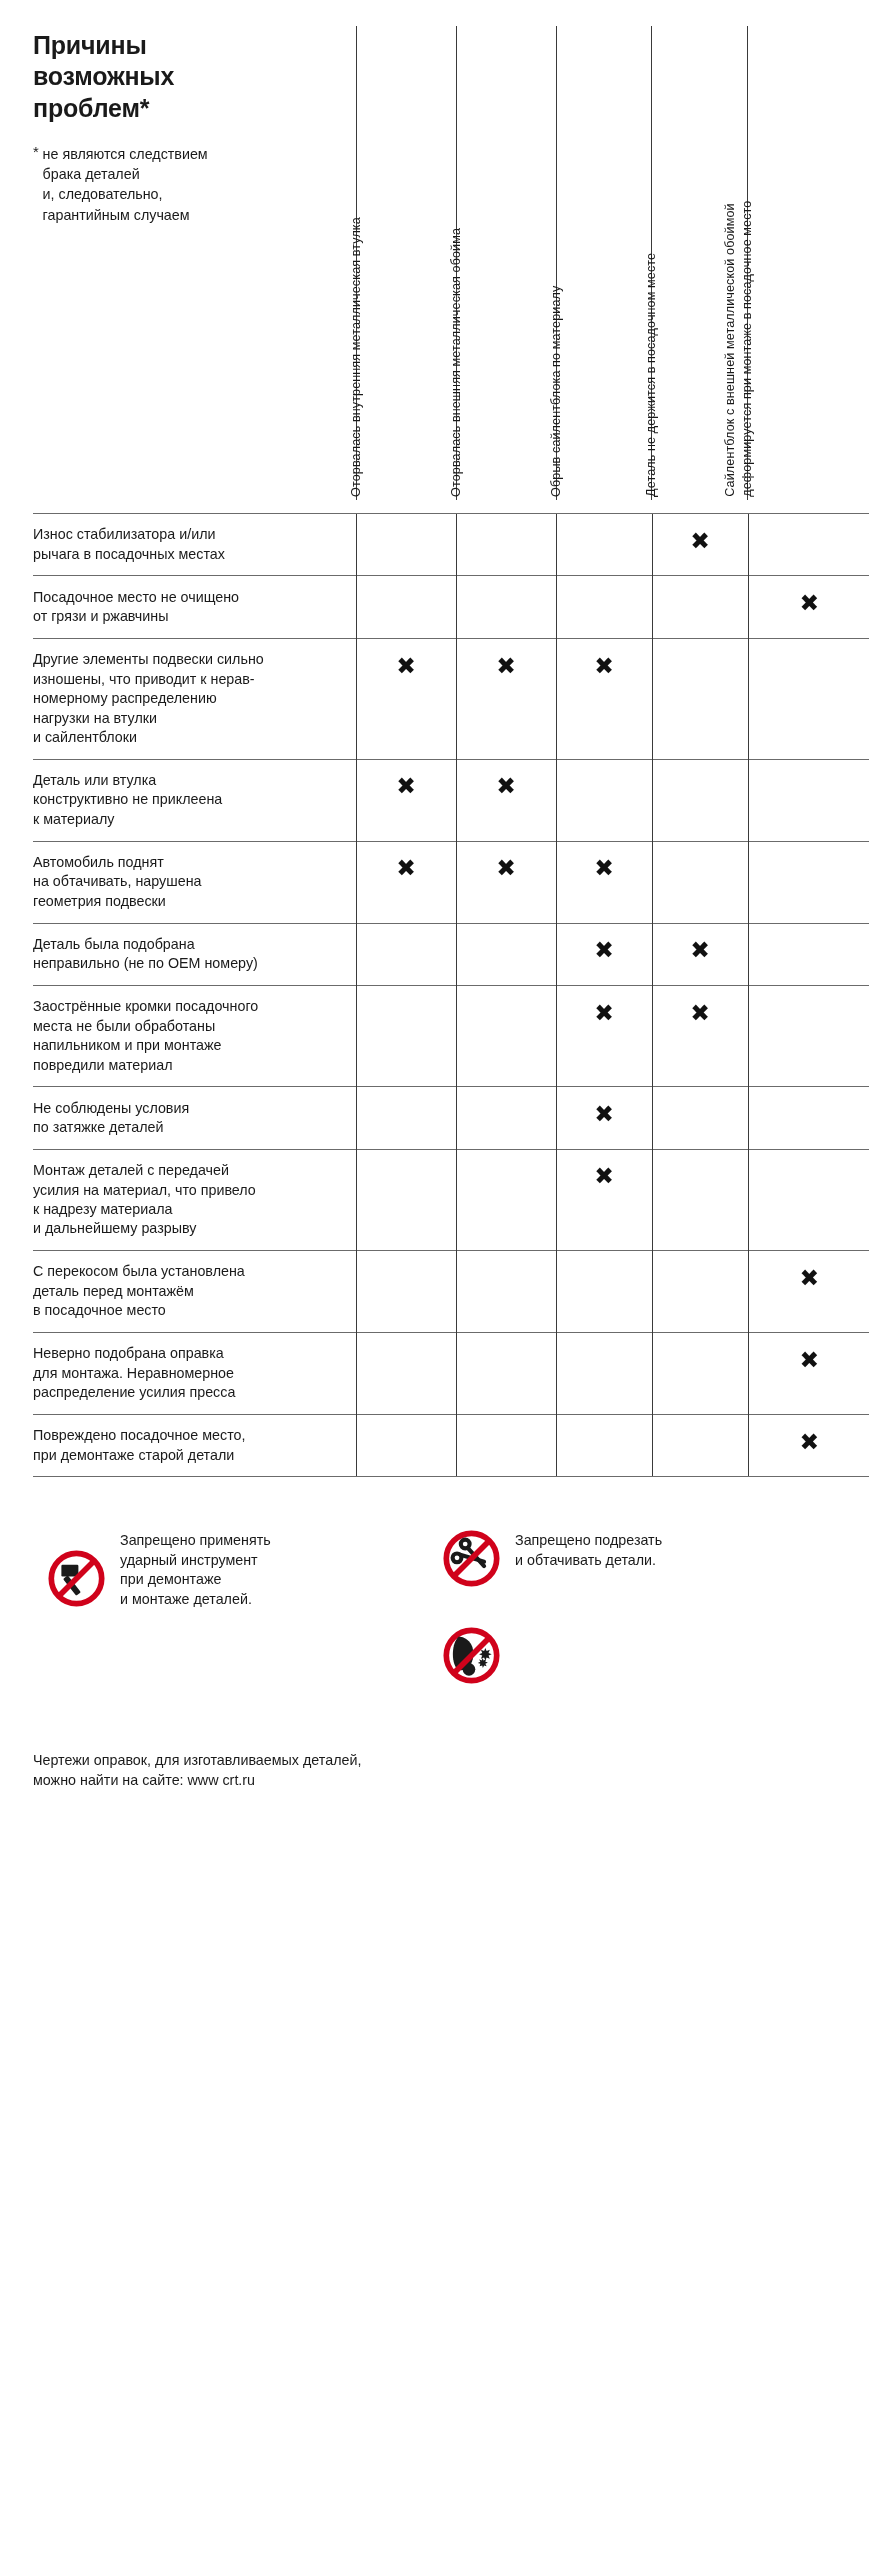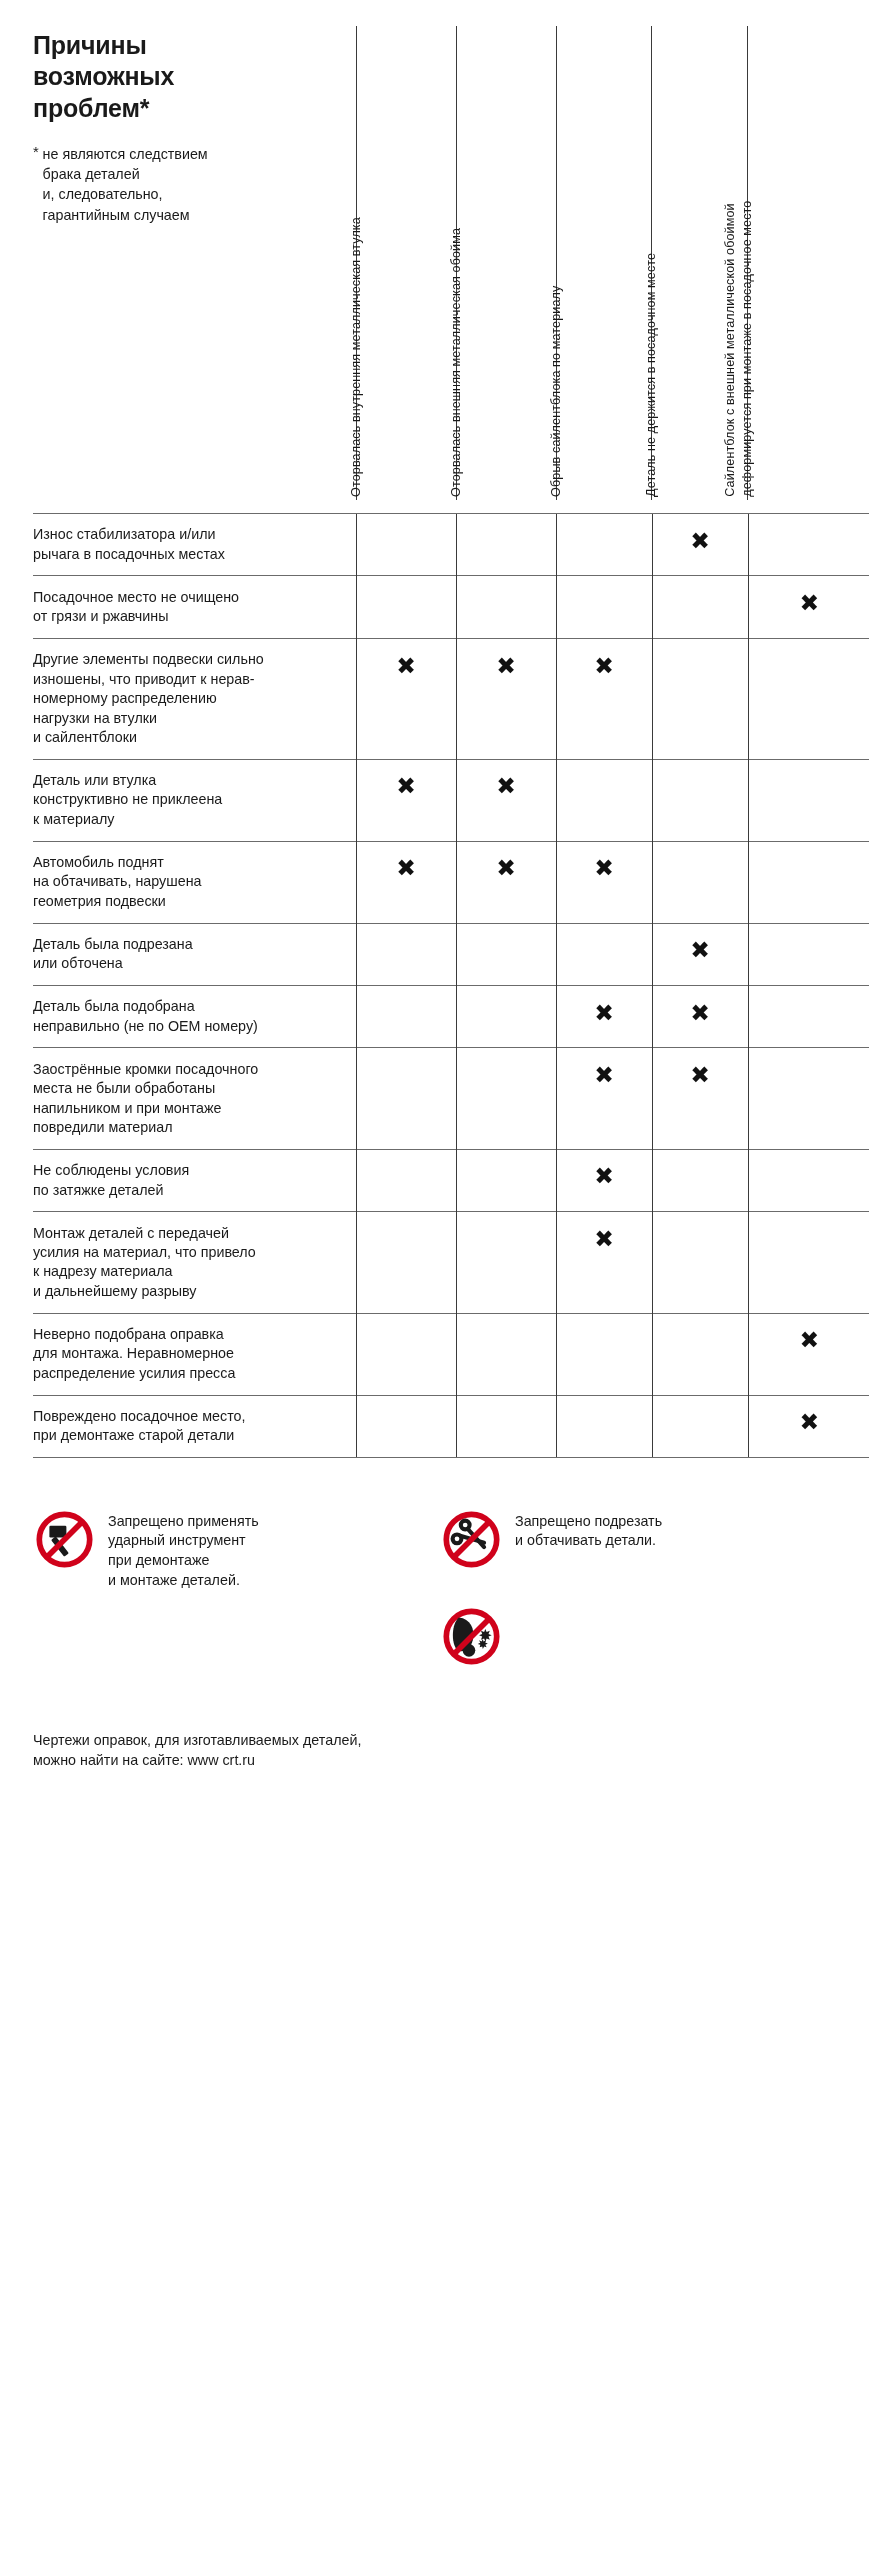--- a/index.html
+++ b/index.html
@@ -150,21 +150,21 @@
   }
   .note-grid {
     position: relative;
     height: 217px;
   }
   .note {
     position: absolute;
     display: flex;
     align-items: flex-start;
   }
-  .note-a { left: 0px;   top: 0px; }
+  .note-a { left: 12px;   top: 0px; align-items: flex-end; }
   .note-b { left: 407px; top: 0px; }
   .note-c { left: 407px; top: 97px; }
 
   .signicon {
     flex: 0 0 auto;
     width: 63px; height: 63px;
     position: relative;
     margin-right: 12px;
   }
   .note-text {
@@ -321,39 +321,20 @@
             <span class="xmark">✖</span>
           </td>
           <td class="cell c4">
             <span class="xmark empty"></span>
           </td>
           <td class="cell c5">
             <span class="xmark empty"></span>
           </td>
         </tr>
         <tr>
-          <td class="rowlabel">Деталь была подрезана
-или обточена</td>
-          <td class="cell c1">
-            <span class="xmark empty"></span>
-          </td>
-          <td class="cell c2">
-            <span class="xmark empty"></span>
-          </td>
-          <td class="cell c3">
-            <span class="xmark empty"></span>
-          </td>
-          <td class="cell c4">
-            <span class="xmark">✖</span>
-          </td>
-          <td class="cell c5">
-            <span class="xmark empty"></span>
-          </td>
-        </tr>
-        <tr>
           <td class="rowlabel">Деталь была подобрана
 неправильно (не по OEM номеру)</td>
           <td class="cell c1">
             <span class="xmark empty"></span>
           </td>
           <td class="cell c2">
             <span class="xmark empty"></span>
           </td>
           <td class="cell c3">
             <span class="xmark">✖</span>
@@ -417,20 +398,40 @@
             <span class="xmark empty"></span>
           </td>
           <td class="cell c3">
             <span class="xmark">✖</span>
           </td>
           <td class="cell c4">
             <span class="xmark empty"></span>
           </td>
           <td class="cell c5">
             <span class="xmark empty"></span>
+          </td>
+        </tr>
+        <tr>
+          <td class="rowlabel">С перекосом была установлена
+деталь перед монтажём
+в посадочное место</td>
+          <td class="cell c1">
+            <span class="xmark empty"></span>
+          </td>
+          <td class="cell c2">
+            <span class="xmark empty"></span>
+          </td>
+          <td class="cell c3">
+            <span class="xmark empty"></span>
+          </td>
+          <td class="cell c4">
+            <span class="xmark empty"></span>
+          </td>
+          <td class="cell c5">
+            <span class="xmark">✖</span>
           </td>
         </tr>
         <tr>
           <td class="rowlabel">Неверно подобрана оправка
 для монтажа. Неравномерное
 распределение усилия пресса</td>
           <td class="cell c1">
             <span class="xmark empty"></span>
           </td>
           <td class="cell c2">

